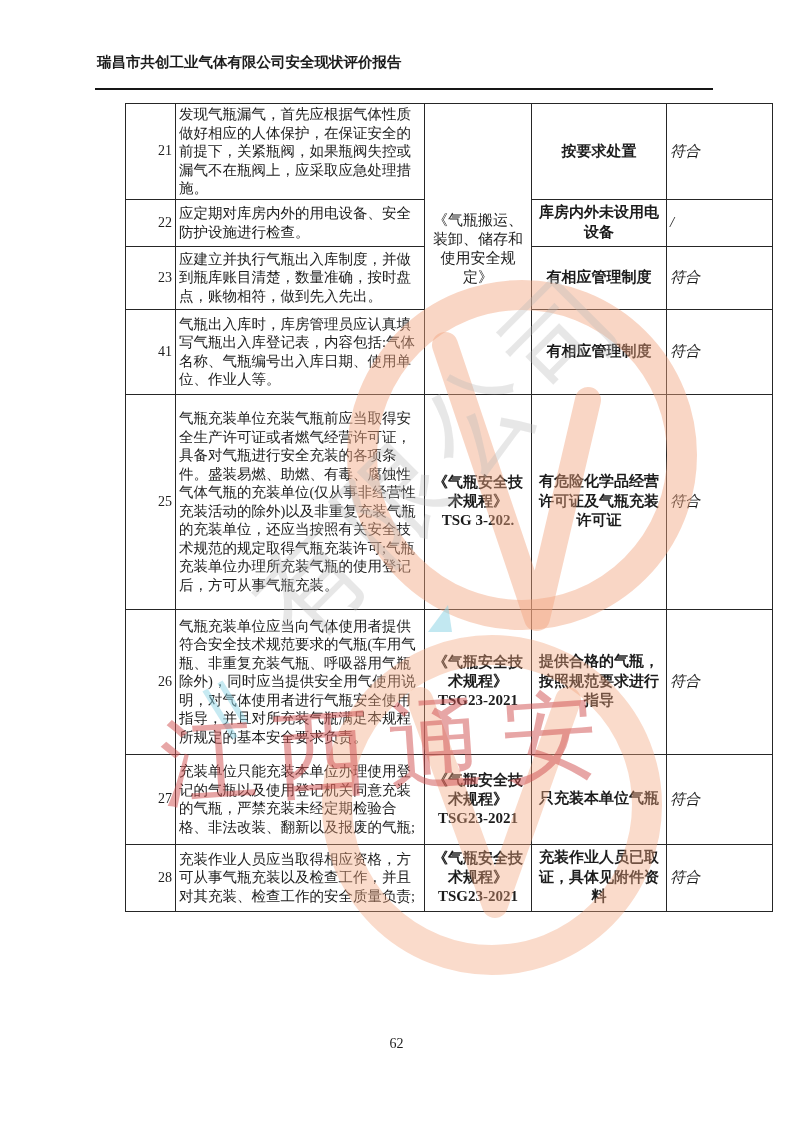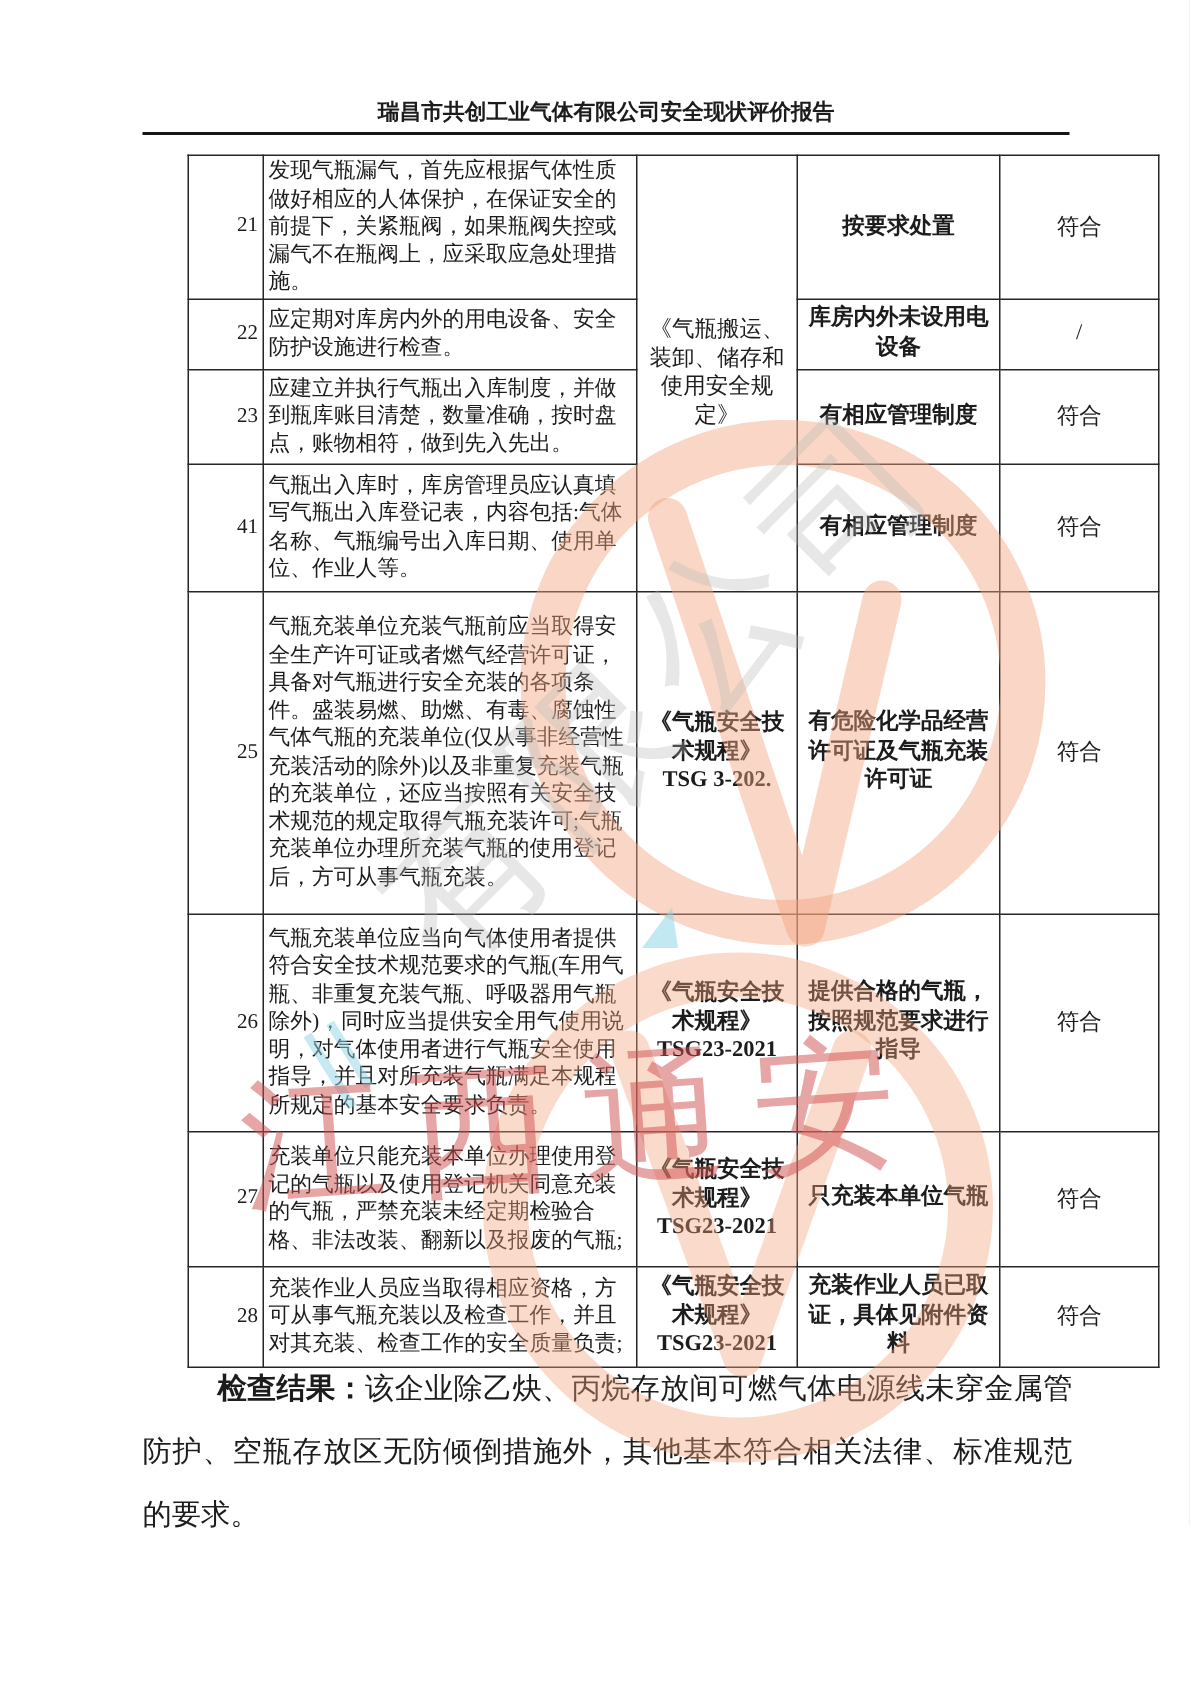--- a/index.html
+++ b/index.html
@@ -3,37 +3,37 @@
 <meta charset="utf-8">
 <style>
   html,body{margin:0;padding:0;background:#e8e8e8;}
   .page{
     position:relative;width:793px;height:1122px;background:#ffffff;
     margin:0 auto;overflow:hidden;color:#1c1c1c;
     font-family:"Liberation Serif","DejaVu Serif",serif;
   }
   
   .hdr{
-    position:absolute;left:97px;right:82px;top:65px;
-    display:flex;justify-content:center;align-items:baseline;
+    position:absolute;left:97px;right:82px;top:53px;
+    display:flex;justify-content:flex-start;align-items:baseline;
     font-family:"Liberation Sans","DejaVu Sans",sans-serif;
     font-weight:bold;font-size:14.5px;white-space:nowrap;
   }
   .hdr-rule{position:absolute;left:95px;right:80px;top:88px;border-top:2.5px solid #161616;height:0;}
   
   table.checklist{
     position:absolute;left:125px;top:103px;width:612px;
     border-collapse:collapse;table-layout:fixed;
   }
   table.checklist td{border:1.5px solid #262626;padding:1px 3px;vertical-align:middle;overflow:hidden;}
   td.num{width:43px;text-align:right;font-size:14px;}
   td.desc{width:242px;font-size:14.5px;line-height:18.5px;text-align:left;}
   td.ref{width:100px;text-align:center;font-size:15px;line-height:19px;}
   td.find{width:128px;text-align:center;font-size:15px;line-height:19.5px;font-weight:bold;}
-  td.conc{width:99px;text-align:center;font-size:15px;}
+  td.conc{width:99px;text-align:left;font-size:15px;font-style:italic;}
   .ref-title,.ref-code{display:block;font-weight:bold;}
   tr.r21{height:82px;} tr.r22{height:47px;} tr.r23{height:63px;} tr.r24{height:85px;}
   tr.r25{height:215px;} tr.r26{height:145px;} tr.r27{height:90px;} tr.r28{height:67px;}
   
   .summary{
     position:absolute;left:95px;right:78px;top:906px;margin:0;
     font-size:19.5px;line-height:42px;text-indent:50px;text-align:justify;
   }
   .sum-label{font-weight:bold;}
   
@@ -126,24 +126,22 @@
         <td class="ref">
           <span class="ref-title">《气瓶安全技术规程》</span>
           <span class="ref-code">TSG23-2021</span>
         </td>
         <td class="find">充装作业人员已取证，具体见附件资料</td>
         <td class="conc">符合</td>
       </tr>
     </tbody>
   </table>
 
-  <p class="summary">
-    <span class="sum-label">检查结果：</span><span>该企业除乙炔、丙烷存放间可燃气体电源线未穿金属管防护、空瓶存放区无防倾倒措施外，其他基本符合相关法律、标准规范的要求。</span>
-  </p>
 
+  <div class="pageno">62</div>
 
   <div class="wm-layer">
     <svg class="wm-svg" width="793" height="1122" viewBox="0 0 793 1122">
 
       <circle cx="522" cy="455" r="160" fill="none" stroke="#f2a47e" stroke-width="30" opacity="0.45"></circle>
       <path d="M445 345 L537 618 L588 400" fill="none" stroke="#f2a47e" stroke-width="26" stroke-linejoin="round" stroke-linecap="round" opacity="0.45"></path>
 
       <circle cx="492" cy="805" r="155" fill="none" stroke="#f2a47e" stroke-width="30" opacity="0.4"></circle>
       <path d="M420 700 L495 905 L568 700" fill="none" stroke="#f2a47e" stroke-width="26" stroke-linejoin="round" stroke-linecap="round" opacity="0.4"></path>
 

